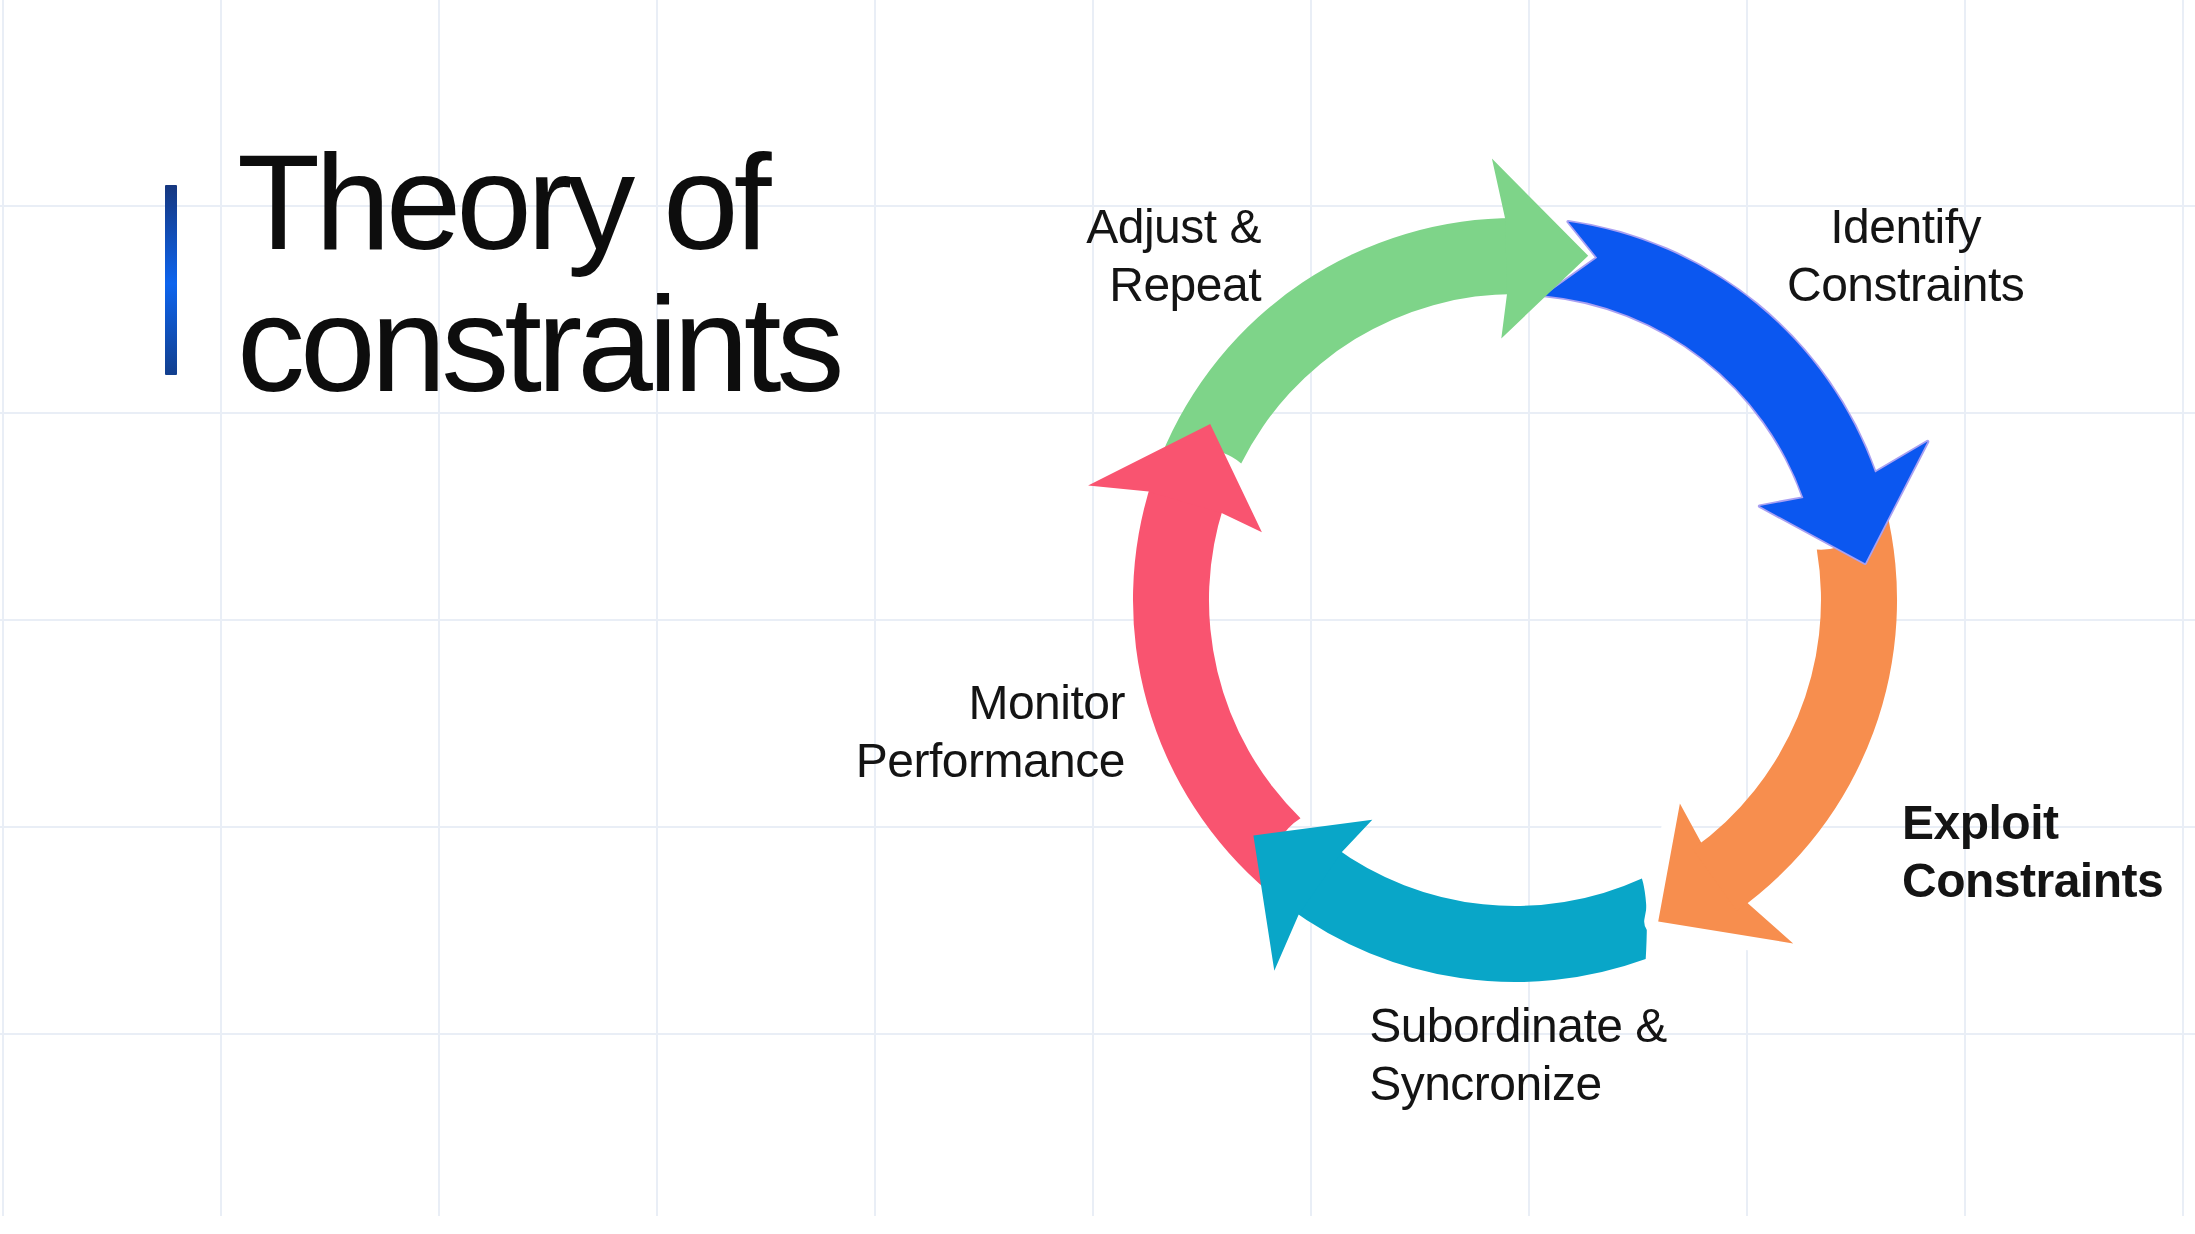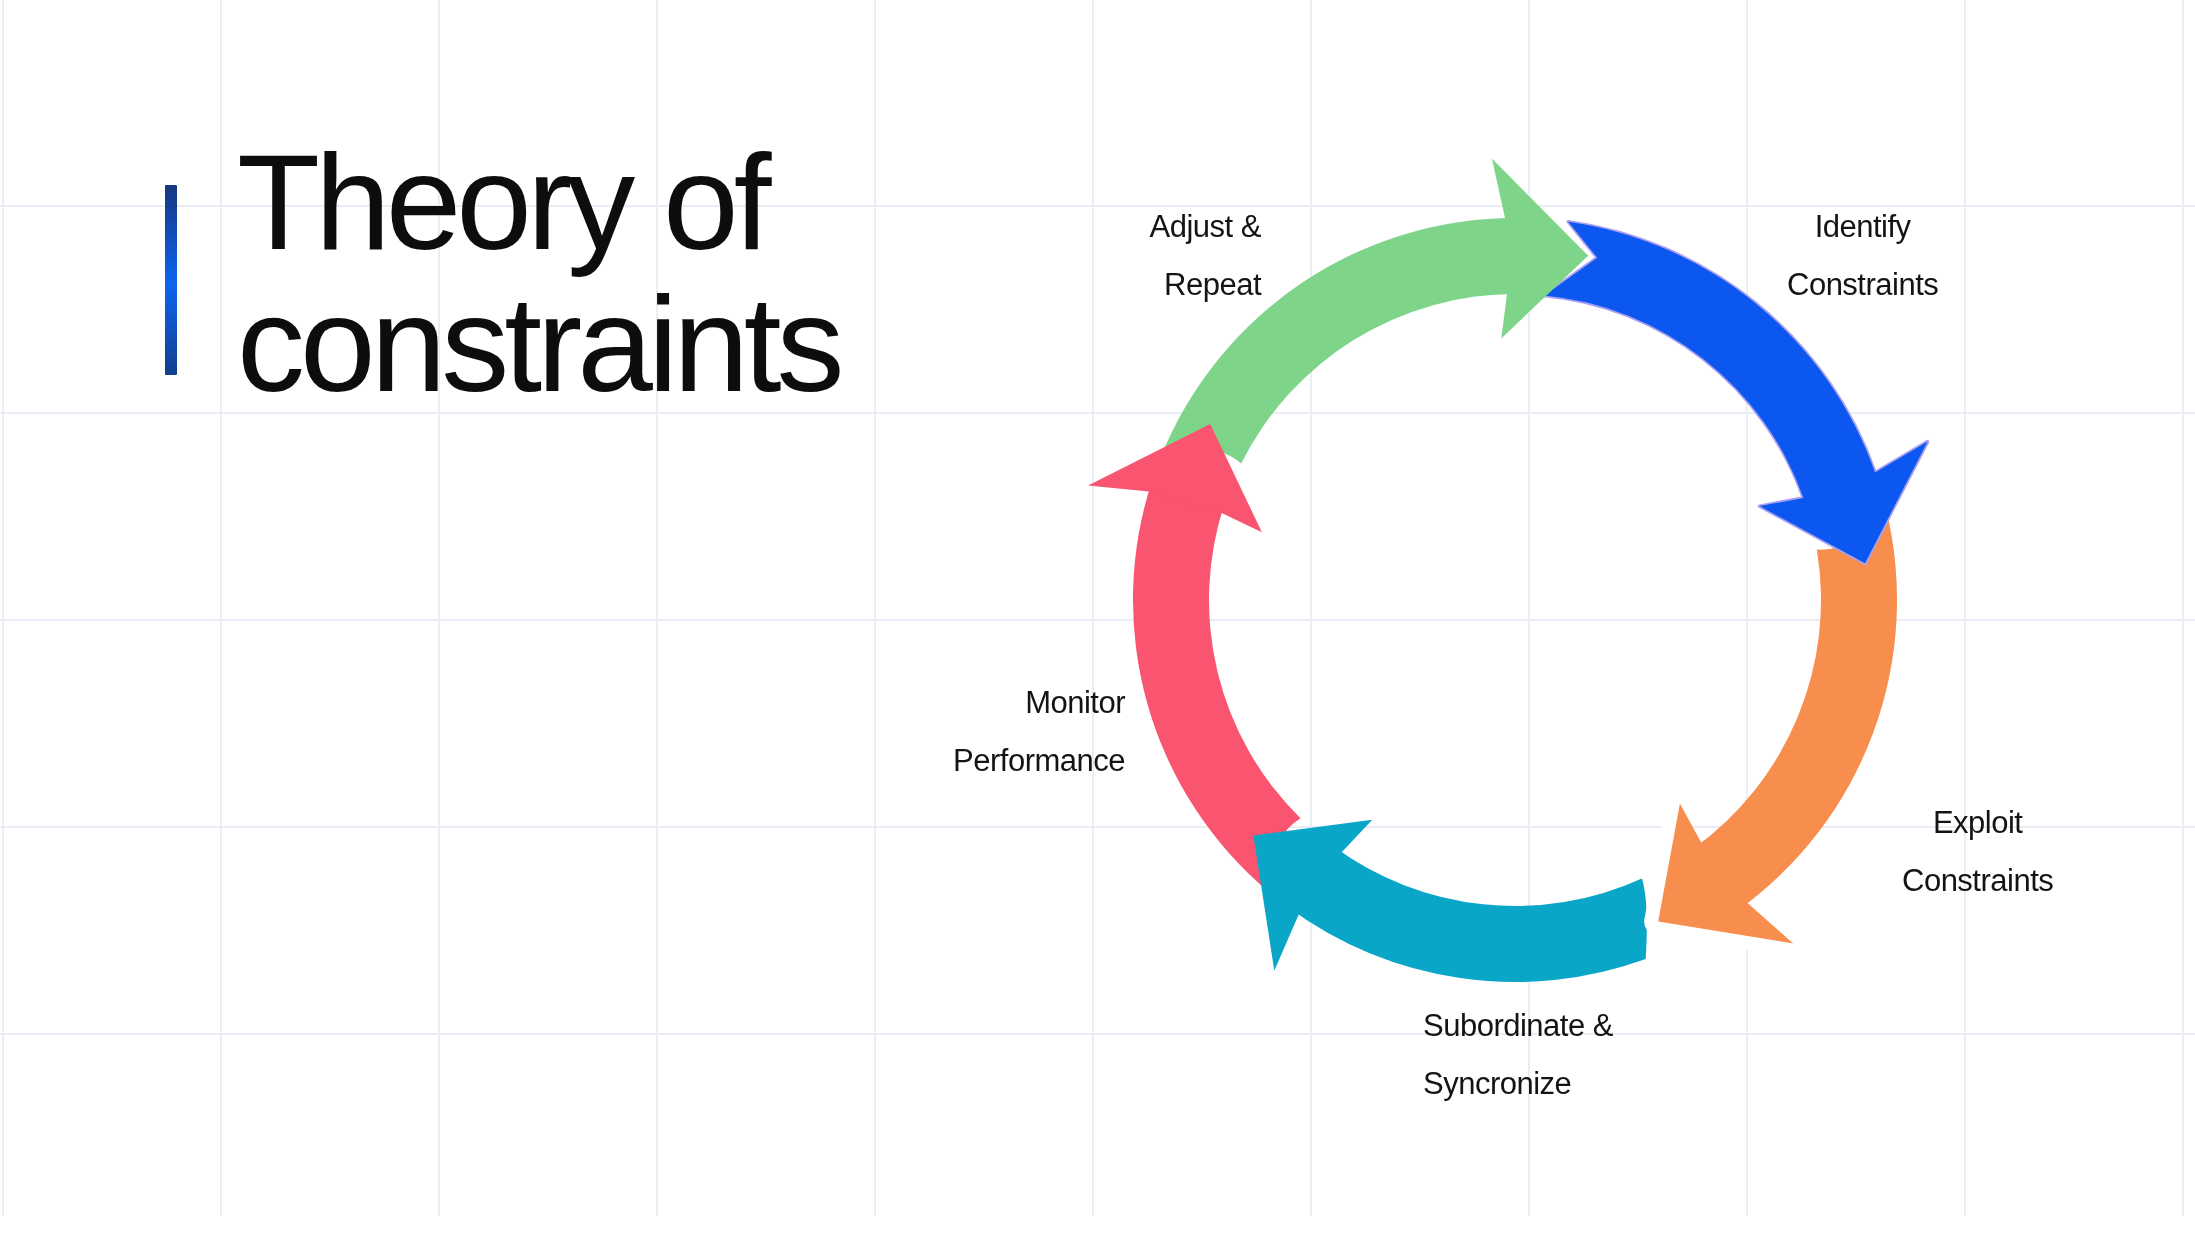--- a/index.html
+++ b/index.html
@@ -22,26 +22,26 @@
     background:linear-gradient(180deg, var(--bar-top,#16377f) 0%, var(--bar-mid,#0d64ee) 52%, var(--bar-bot,#123f8e) 100%);
     border-radius:1px;
   }
   .page-title{
     position:absolute;left:237px;top:131px;margin:0;
     font-size:136px;line-height:142px;font-weight:400;
     letter-spacing:-5px;color:#0d0d0d;white-space:nowrap;
   }
   .step-label{
     position:absolute;
-    font-size:31px;line-height:58px;font-weight:400;
+    font-size:48px;line-height:58px;font-weight:400;
     letter-spacing:-0.5px;color:#141414;white-space:nowrap;
   }
   .step-label .ll{display:block;}
   .label-identify{left:1787px;top:198px;text-align:center;}
-  .label-exploit{left:1902px;top:794px;text-align:center;}
+  .label-exploit{left:1902px;top:794px;text-align:left;font-weight:bold;}
   .label-subordinate{left:1518px;top:997px;text-align:left;transform:translateX(-50%);}
   .label-monitor{right:1091px;top:674px;text-align:right;}
   .label-adjust{right:955px;top:198px;text-align:right;}
 </style>
 </head>
 <body>
 
 <div id="canvas" style="--grid: #e9eef6; --bar-top: #16377f; --bar-mid: #0d64ee; --bar-bot: #123f8e;">
 
   <svg id="cycle-svg" width="2195" height="1234" viewBox="0 0 2195 1234">

